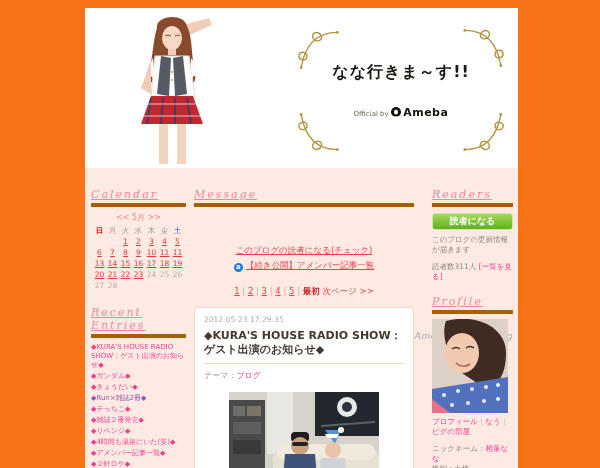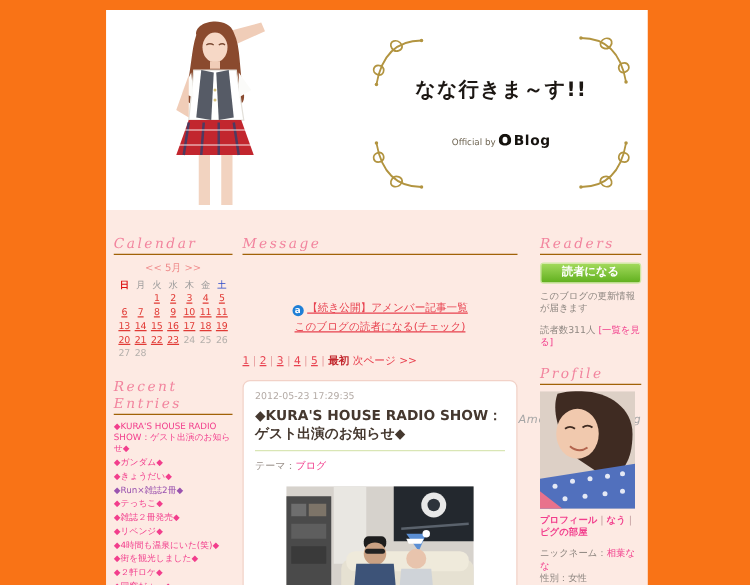--- a/index.html
+++ b/index.html
@@ -15,21 +15,21 @@
   #orn-tr{right:0;top:2px;transform:scaleX(-1);}
   #orn-bl{left:0;bottom:2px;transform:scaleY(-1);}
   #orn-br{right:0;bottom:2px;transform:scale(-1,-1);}
   #blog-title{position:absolute;left:0;top:38px;width:212px;text-align:center;font-size:16px;font-weight:bold;color:#1c1713;letter-spacing:1px;}
   #blog-sub{position:absolute;left:0;top:66px;width:212px;text-align:center;font-size:8px;color:#8d7f66;letter-spacing:1px;}
   #powered{position:absolute;left:0;top:82px;width:212px;text-align:center;font-size:7px;color:#6e6452;}
   #powered .am{font-size:11px;font-weight:bold;color:#15120e;letter-spacing:.5px;}
   #official{position:absolute;right:5px;top:163px;font-size:9px;font-style:italic;color:#a6a6a6;letter-spacing:.5px;}
   
   #content{position:absolute;left:0;top:160px;width:433px;height:320px;background:#fdeae3;}
-  .sechead{font-family:"DejaVu Serif",serif;font-style:italic;font-size:11px;color:#f2849e;letter-spacing:2px;border-bottom:1px solid #a16207;padding-bottom:2px;}
+  .sechead{font-family:"DejaVu Serif",serif;font-style:italic;font-size:11px;color:#f2849e;letter-spacing:2px;border-bottom:4px solid #a16207;padding-bottom:2px;text-decoration:underline;}
   #leftcol{position:absolute;left:6px;top:20px;width:95px;}
   #midcol{position:absolute;left:109px;top:20px;width:220px;}
   #rightcol{position:absolute;left:347px;top:20px;width:81px;}
   
   #calnav{text-align:center;font-size:8px;color:#ef8a8a;margin:5px 0 3px 0;}
   #calnav .navlink{color:#ef8a8a;cursor:pointer;}
   #calgrid{display:grid;grid-template-columns:repeat(7,13px);grid-auto-rows:10px;row-gap:1px;justify-content:center;}
   .cd{font-size:7.5px;text-align:center;line-height:10px;}
   .wd{color:#999;}
   .wd.sun{color:#dd1111;font-weight:bold;}
@@ -41,40 +41,40 @@
   #entrylist{margin-top:5px;}
   .ritem{font-size:7px;line-height:9px;margin:2px 0;cursor:pointer;}
   .c-pink{color:#f23d8c;}
   .c-purple{color:#9a53af;}
   
   #msglinks{margin-top:36px;text-align:center;}
   .mrow{font-size:8.5px;color:#e8414f;line-height:15px;cursor:pointer;}
   .mrow .lbl{text-decoration:underline;}
   .micon{display:inline-block;vertical-align:-1px;margin-right:3px;}
   .a-icon{display:inline-block;width:9px;height:9px;border-radius:50%;background:#1e7fd6;color:#fff;font-size:7px;font-weight:bold;line-height:9px;text-align:center;vertical-align:-1px;margin-right:3px;}
-  #pagination{margin-top:13px;text-align:left;font-size:8.5px;color:#e8414f;}
+  #pagination{margin-top:13px;text-align:center;font-size:8.5px;color:#e8414f;}
   #pagination .pg{text-decoration:underline;cursor:pointer;}
   #pagination .sep{color:#e8a0a0;}
   #pagination .first{font-weight:bold;color:#c2272d;}
   #pagination .next{cursor:pointer;}
   
   #entrybox{margin-top:9px;background:#fff;border:1px solid #f2d2c8;border-radius:6px;padding:7px 9px 9px 9px;height:200px;}
   #edate{font-size:7.5px;color:#b3aaa5;}
   #etitle{margin-top:5px;font-size:11px;line-height:14px;font-weight:bold;color:#45382f;cursor:pointer;}
   #edivider{border-bottom:1px solid #d9e6b5;margin-top:6px;}
   #etheme{margin-top:6px;font-size:8px;color:#9a918b;}
   .plink{color:#f23d8c;cursor:pointer;}
   #ephoto-wrap{text-align:center;margin-top:11px;}
   
   #readerbtn{margin-top:6px;height:15px;line-height:15px;text-align:center;background:linear-gradient(#a2d95c,#61b01e);border:1px solid #cde8a0;border-radius:3px;color:#fff;font-size:9px;font-weight:bold;cursor:pointer;}
   #readerdesc{margin-top:5px;font-size:7.5px;line-height:10px;color:#8d8680;}
   #readercount{margin-top:7px;font-size:7.5px;color:#8d8680;}
   .mt2{margin-top:13px;}
   #pphoto{display:block;margin-top:5px;}
-  #plinks{margin-top:4px;font-size:7.5px;line-height:10px;color:#f23d8c;font-weight:bold;}
+  #plinks{margin-top:4px;font-size:7.5px;line-height:10px;color:#f23d8c;}
   #plinks .psep{color:#caa;}
   #pnick{margin-top:7px;font-size:7.5px;color:#8d8680;}
   .pdet{font-size:7.5px;line-height:10px;color:#8d8680;}
 </style>
 </head>
 <body>
 
 <div id="page">
   <div id="container">
 
@@ -157,21 +157,21 @@
           <circle cx="48" cy="5" r="1.6" fill="#b29440"></circle>
           <circle cx="7" cy="45" r="1.6" fill="#b29440"></circle>
         </svg>
         <div id="blog-title">なな行きま～す!!</div>
         <div id="powered">
           <span>Official by</span>
           <svg width="10" height="10" viewBox="0 0 10 10" style="vertical-align:-1px;">
             <path d="M5,0 C8,0 10,2.5 10,5.2 C10,8 7.8,9.4 5,9.4 C2.2,9.4 0,8 0,5.2 C0,2.5 2,0 5,0 Z" fill="#15120e"></path>
             <ellipse cx="5" cy="5" rx="2" ry="2.6" fill="#ffffff"></ellipse>
           </svg>
-          <span class="am">Blog</span>
+          <span class="am">Ameba</span>
         </div>
       </div>
     </div>
 
     <div id="content">
       <div id="official">Ameba Official Blog</div>
 
       <div id="leftcol">
         <div class="sechead">Calendar</div>
         <div id="calnav">
@@ -226,32 +226,32 @@
         <div class="sechead mt">Recent Entries</div>
         <div id="entrylist">
             <div class="ritem c-pink">◆KURA'S HOUSE RADIO SHOW：ゲスト出演のお知らせ◆</div>
             <div class="ritem c-pink">◆ガンダム◆</div>
             <div class="ritem c-pink">◆きょうだい◆</div>
             <div class="ritem c-purple">◆Run×雑誌2冊◆</div>
             <div class="ritem c-pink">◆テっちこ◆</div>
             <div class="ritem c-pink">◆雑誌２冊発売◆</div>
             <div class="ritem c-pink">◆リベンジ◆</div>
             <div class="ritem c-pink">◆4時間も温泉にいた(笑)◆</div>
-            <div class="ritem c-pink">◆街を観光しました◆</div>
+            <div class="ritem c-pink">◆アメンバー記事一覧◆</div>
             <div class="ritem c-pink">◆２軒ロケ◆</div>
             <div class="ritem c-pink">◆同窓だょ～◆</div>
           </div>
 
       </div>
 
       <div id="midcol">
         <div class="sechead">Message</div>
         <div id="msglinks">
+            <div class="mrow"><span class="lbl">このブログの読者になる(チェック)</span></div>
             <div class="mrow"><span class="a-icon">a</span><span class="lbl">【続き公開】アメンバー記事一覧</span></div>
-            <div class="mrow"><span class="lbl">このブログの読者になる(チェック)</span></div>
           </div>
         <div id="pagination"><span class="pg">1</span><span class="sep"> | </span><span class="pg">2</span><span class="sep"> | </span><span class="pg">3</span><span class="sep"> | </span><span class="pg">4</span><span class="sep"> | </span><span class="pg">5</span><span class="sep"> | </span><span class="first">最初</span><span>&nbsp;</span><span class="next">次ページ &gt;&gt;</span></div>
 
         <div id="entrybox">
           <div id="edate">2012-05-23 17:29:35</div>
           <div id="etitle">◆KURA'S HOUSE RADIO SHOW：ゲスト出演のお知らせ◆</div>
           <div id="edivider"></div>
           <div id="etheme">
             <span>テーマ：</span><span class="plink">ブログ</span>
           </div>

